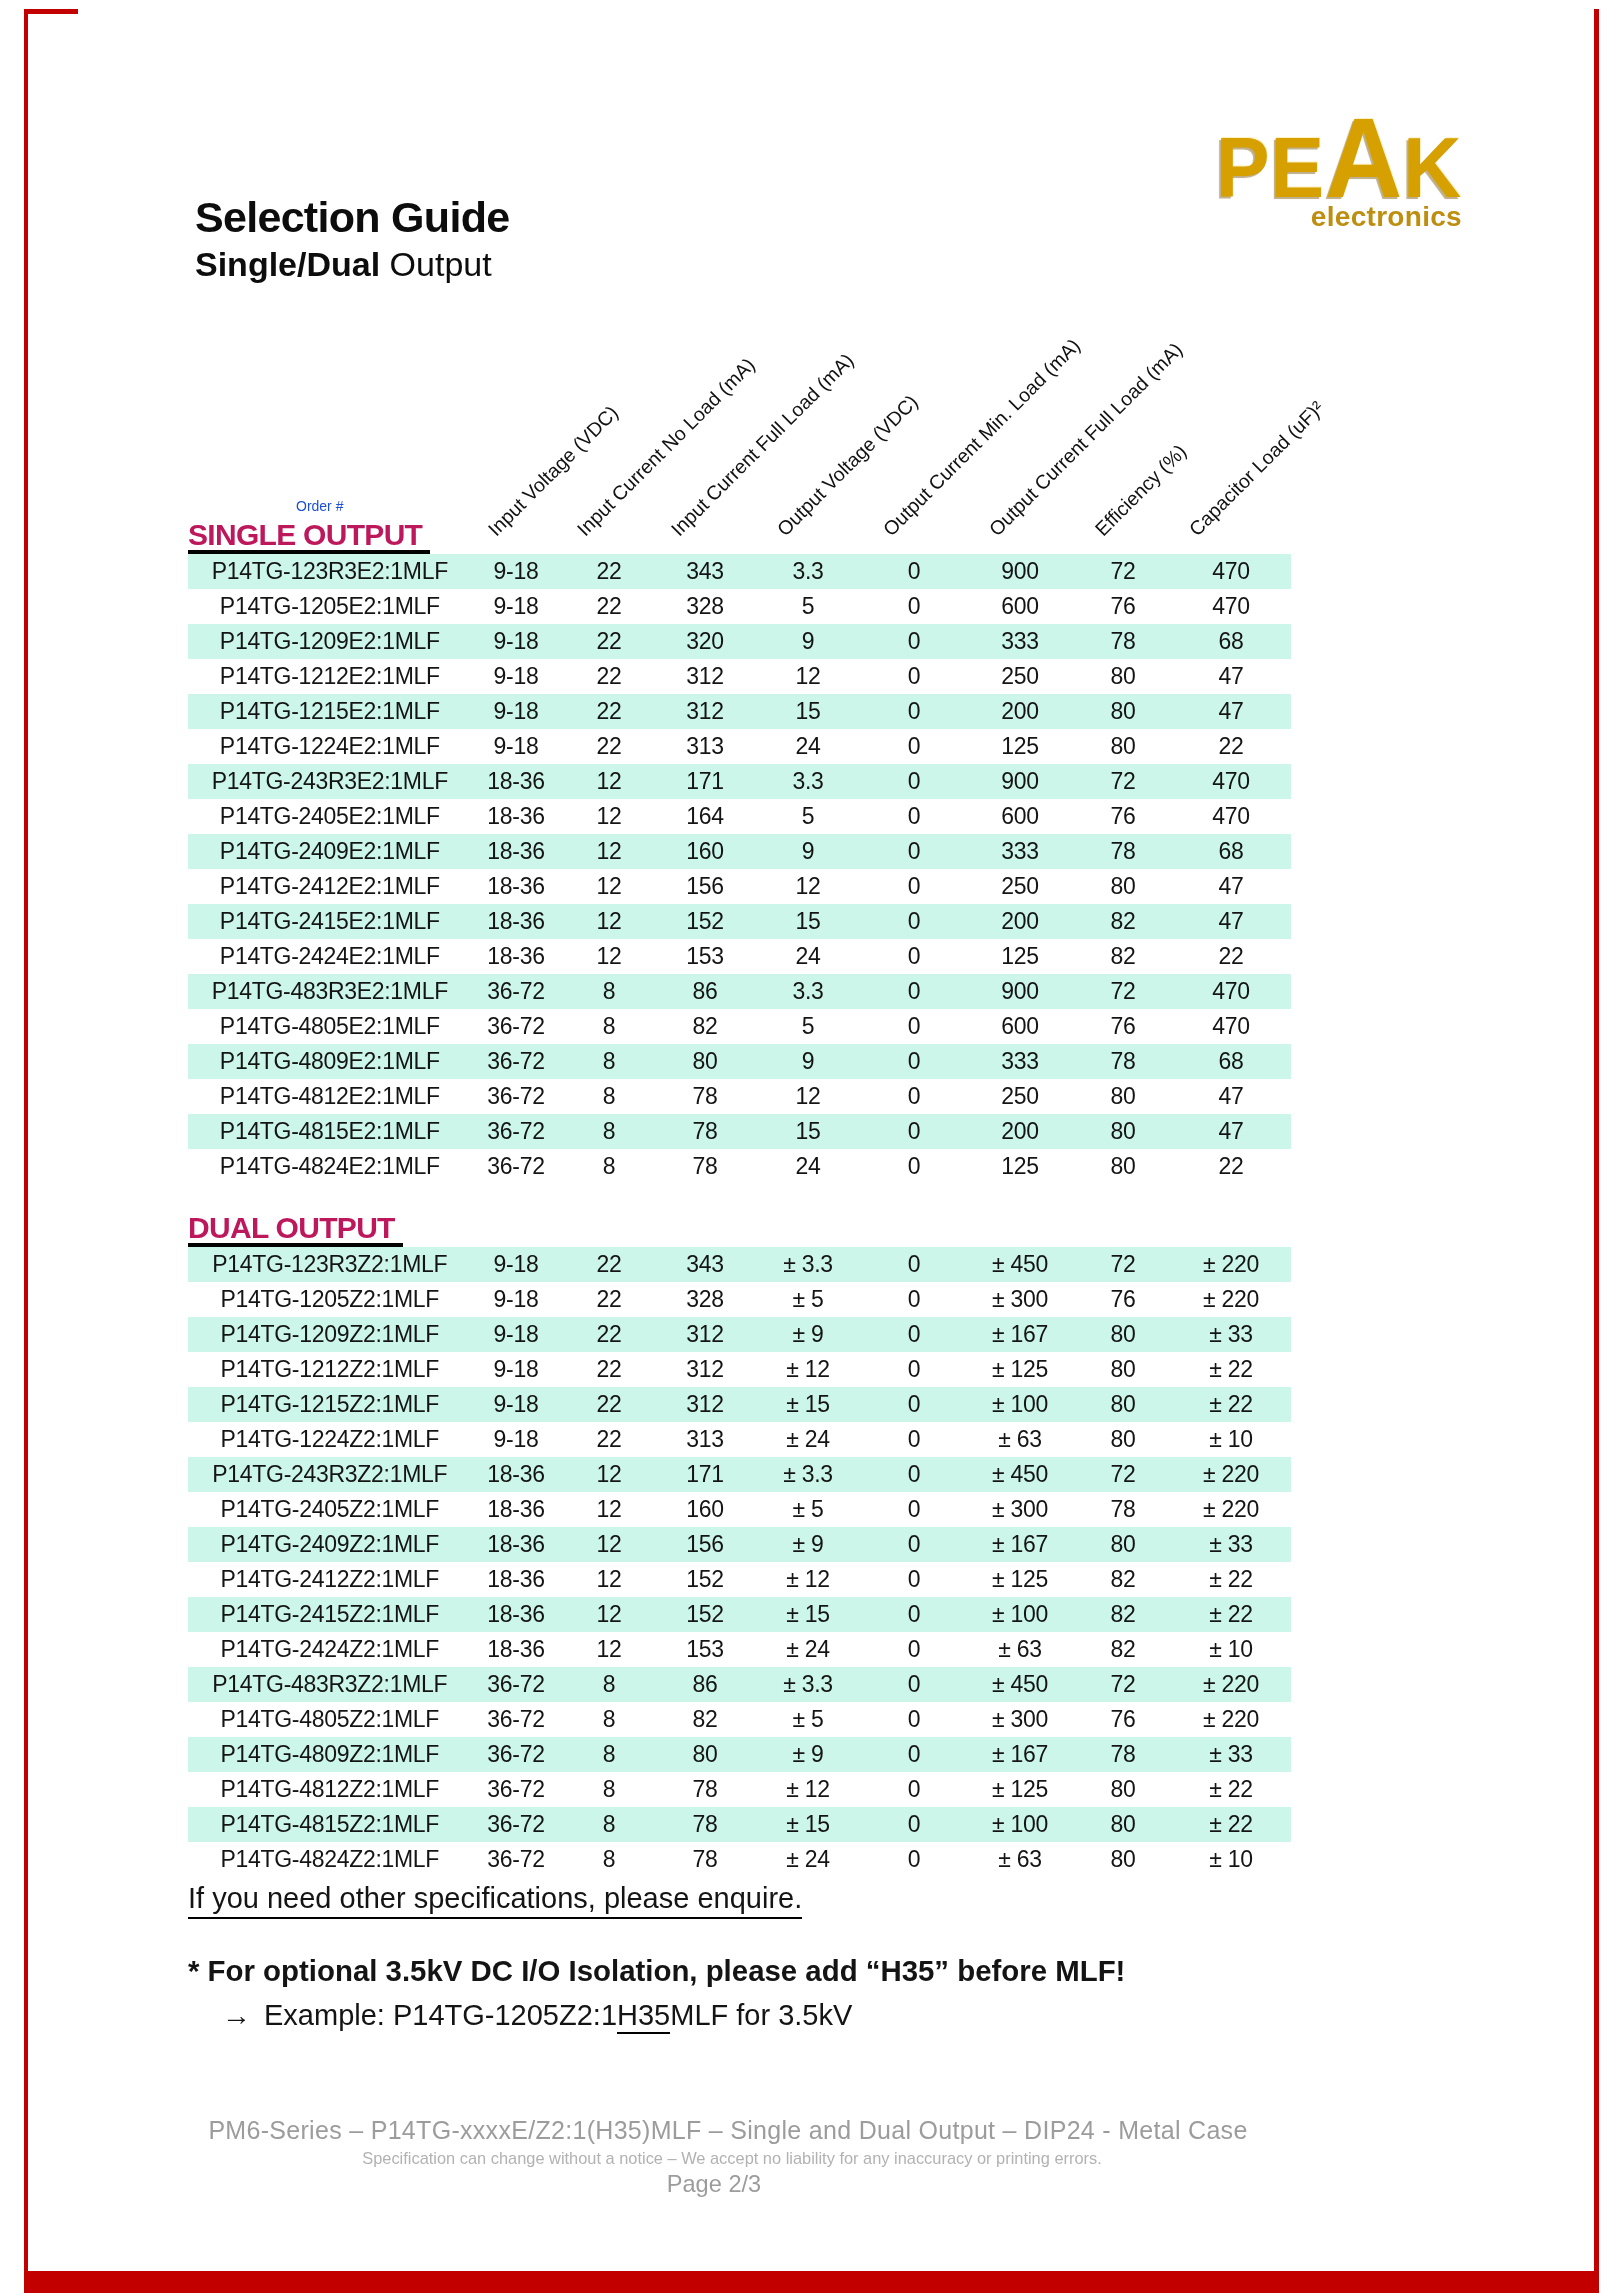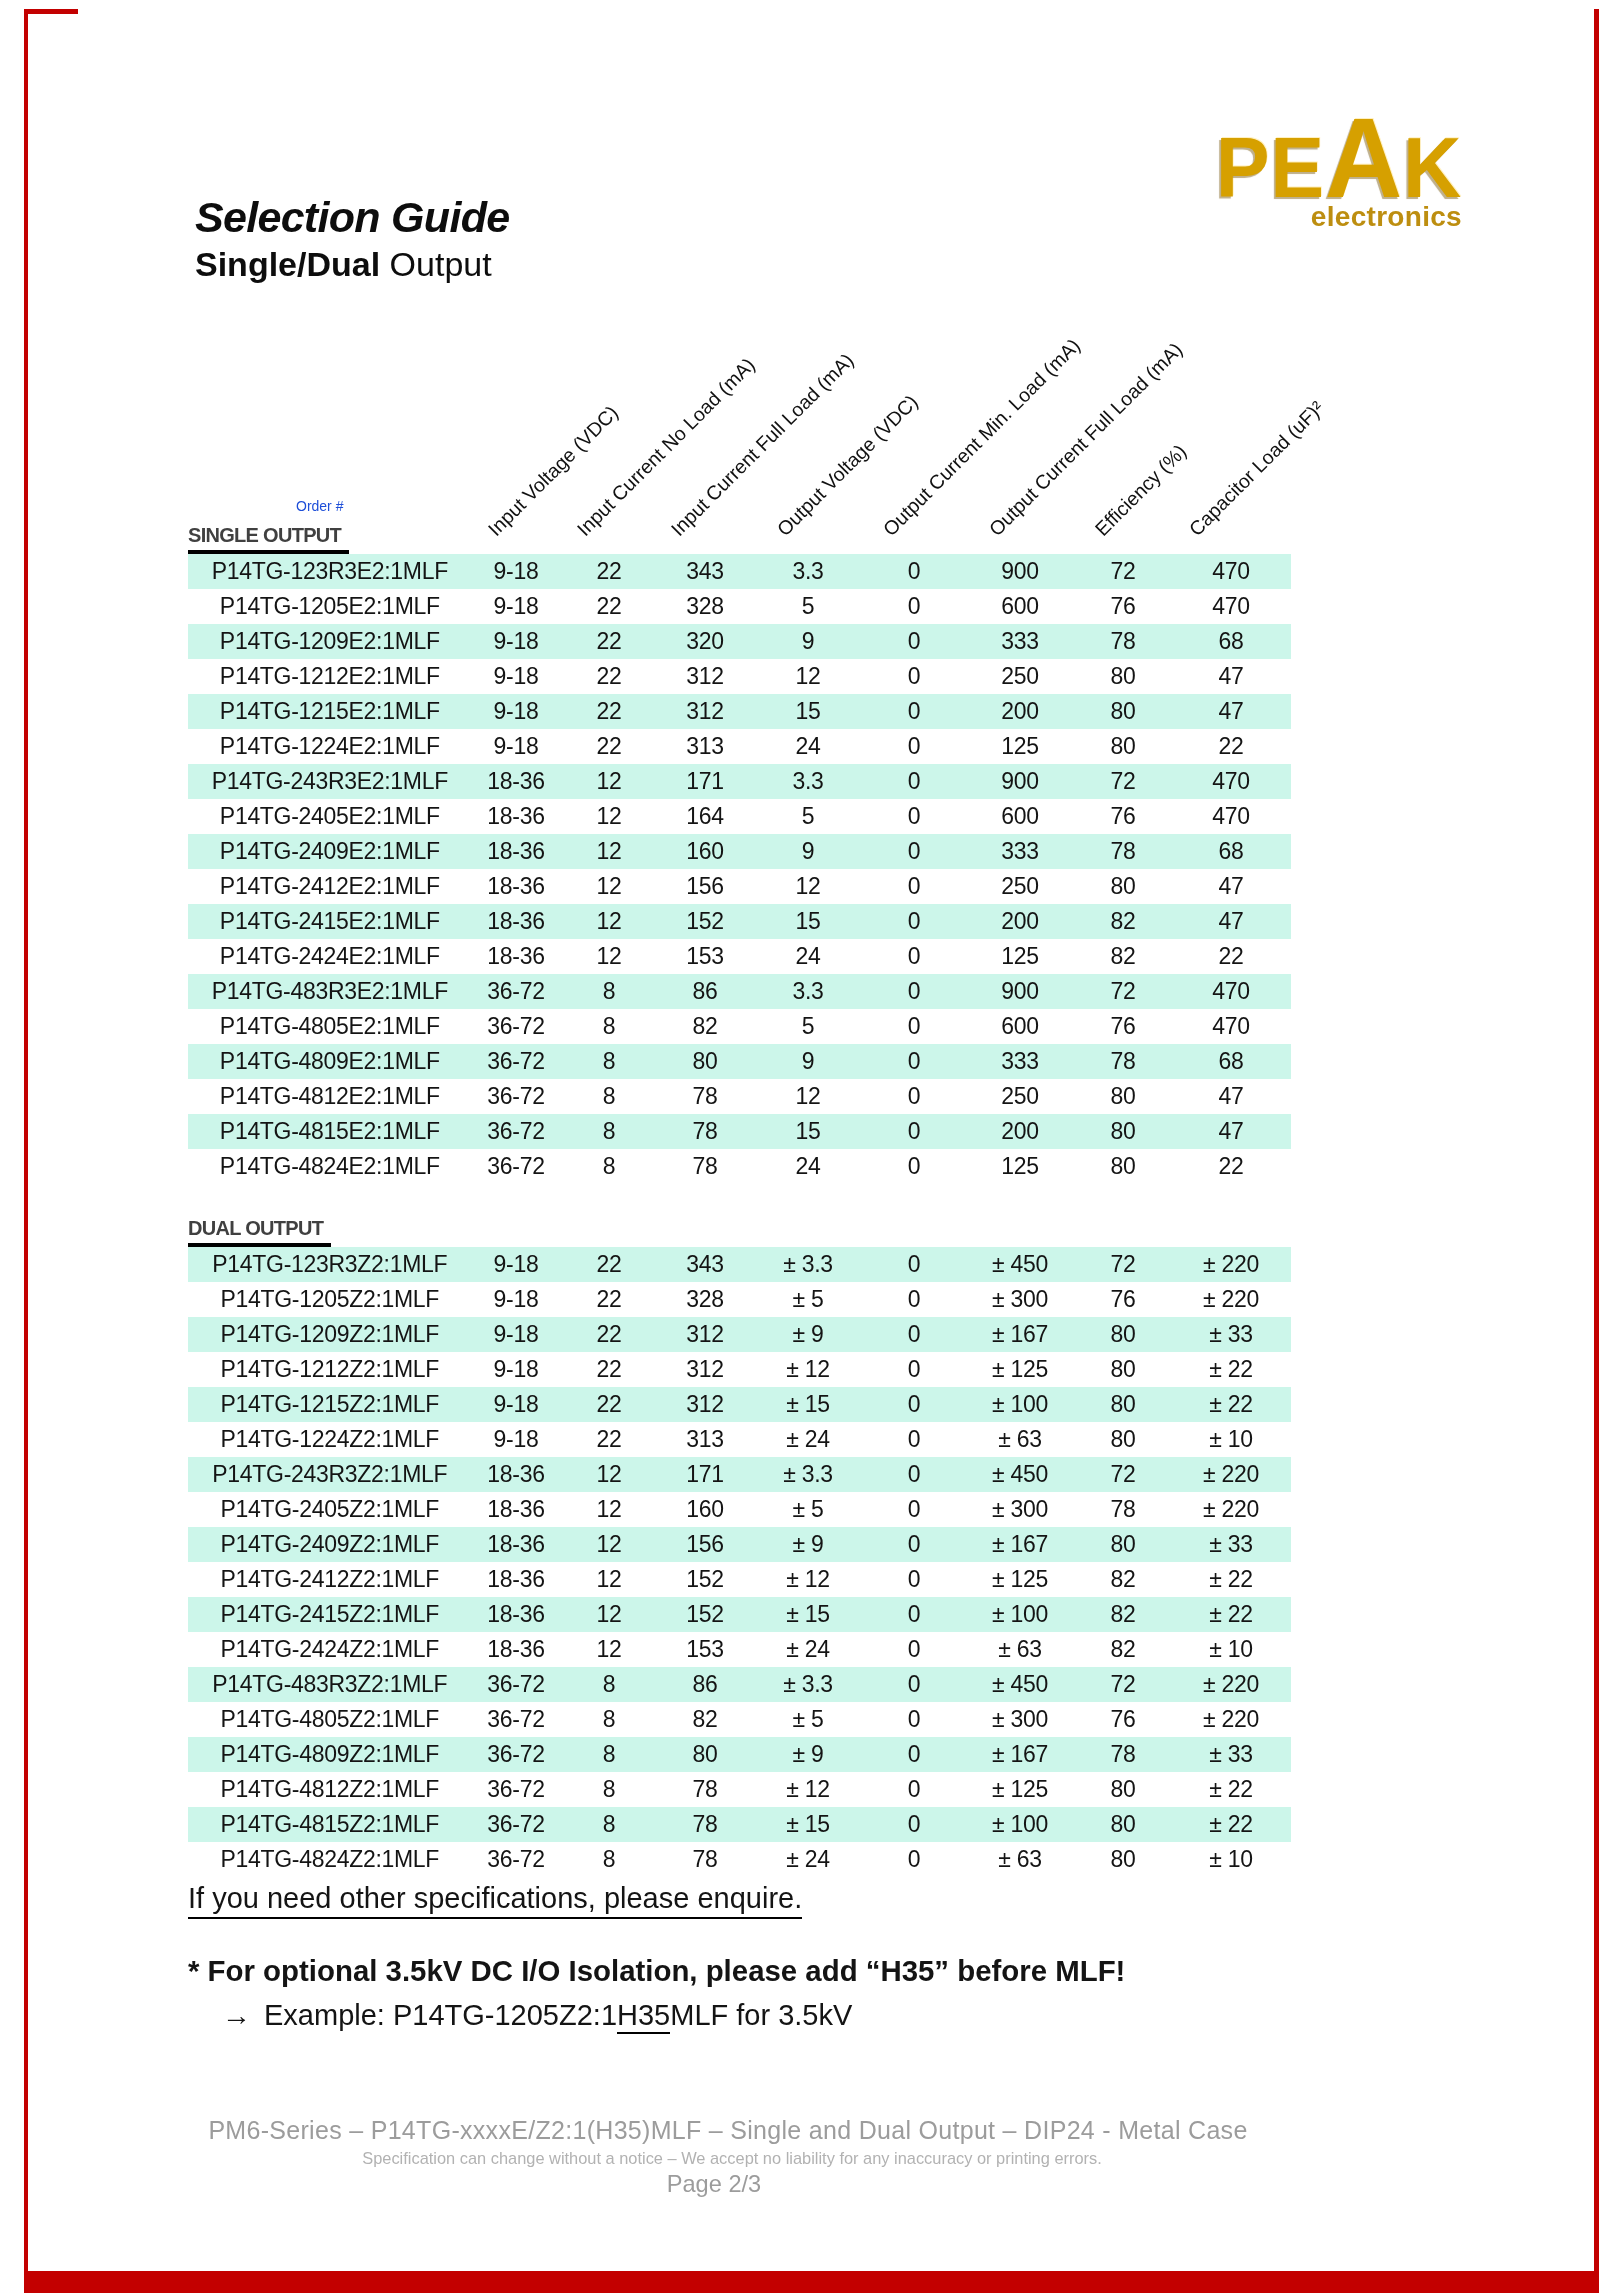--- a/index.html
+++ b/index.html
@@ -21,33 +21,33 @@
   .peak-word { font-weight:bold; font-size:85px; line-height:85px; color:var(--gold);
                letter-spacing:0.7px; white-space:nowrap;
                text-shadow:-2px 2px 0.7px rgba(112,80,0,.45), 0.7px -0.7px 0 rgba(255,230,150,.6);
                transform:scaleX(.95); transform-origin:right bottom; }
   .peak-word .big-a { font-size:113px; }
   .logo-sub { font-weight:bold; font-size:28px; line-height:29px; color:var(--gold-dark);
               margin-top:-7.9px; letter-spacing:0.3px; }
 
   
   .title { position:absolute; left:195px; top:194px; font-size:43px; line-height:46px;
-           font-weight:bold; letter-spacing:-0.7px; color:#0d0d0d;font-style:italic; }
+           font-weight:bold; letter-spacing:-0.7px; color:#0d0d0d; }
   .subtitle { position:absolute; left:195px; top:245px; font-size:34px; line-height:38px; color:#0d0d0d; }
   .subtitle .b { font-weight:bold; }
 
   
   .order-label { position:absolute; left:296px; top:458px; font-size:14px; color:#1d4ed8;margin-top:40px; }
   .rot-header { position:absolute; top:518px; height:22px; line-height:22px; font-size:19.6px;
                 white-space:nowrap; transform-origin:left bottom; transform:rotate(-45deg); color:#111; }
 
   
   .table-area { position:absolute; left:188px; top:522px; width:1103px; }
-  .section-label { display:inline-block; font-size:20px; line-height:26px; font-weight:bold;
-                   letter-spacing:-0.7px; border-bottom:4.6px solid #000; padding:0 7.9px 2px 0; color:#404040; }
+  .section-label { display:inline-block; font-size:30px; line-height:26px; font-weight:bold;
+                   letter-spacing:-0.7px; border-bottom:4.6px solid #000; padding:0 7.9px 2px 0; color:#be185d; }
   .section-gap { margin-top:31px; }
   .row { display:grid; grid-template-columns:281px 94px 92px 100px 106px 106px 106px 100px 116px;
          height:35px; line-height:35px; font-size:23px; letter-spacing:-0.3px; }
   .row.hl { background:var(--hl); }
   .cell { text-align:center; overflow:visible; white-space:nowrap; }
   .cell.order { text-align:center; padding-left:2.6px; }
 
   
   .enquire { position:absolute; left:188px; top:1883px; font-size:29px; line-height:31px;
              border-bottom:2.6px solid #000; padding-bottom:3.3px; display:inline-block; }

